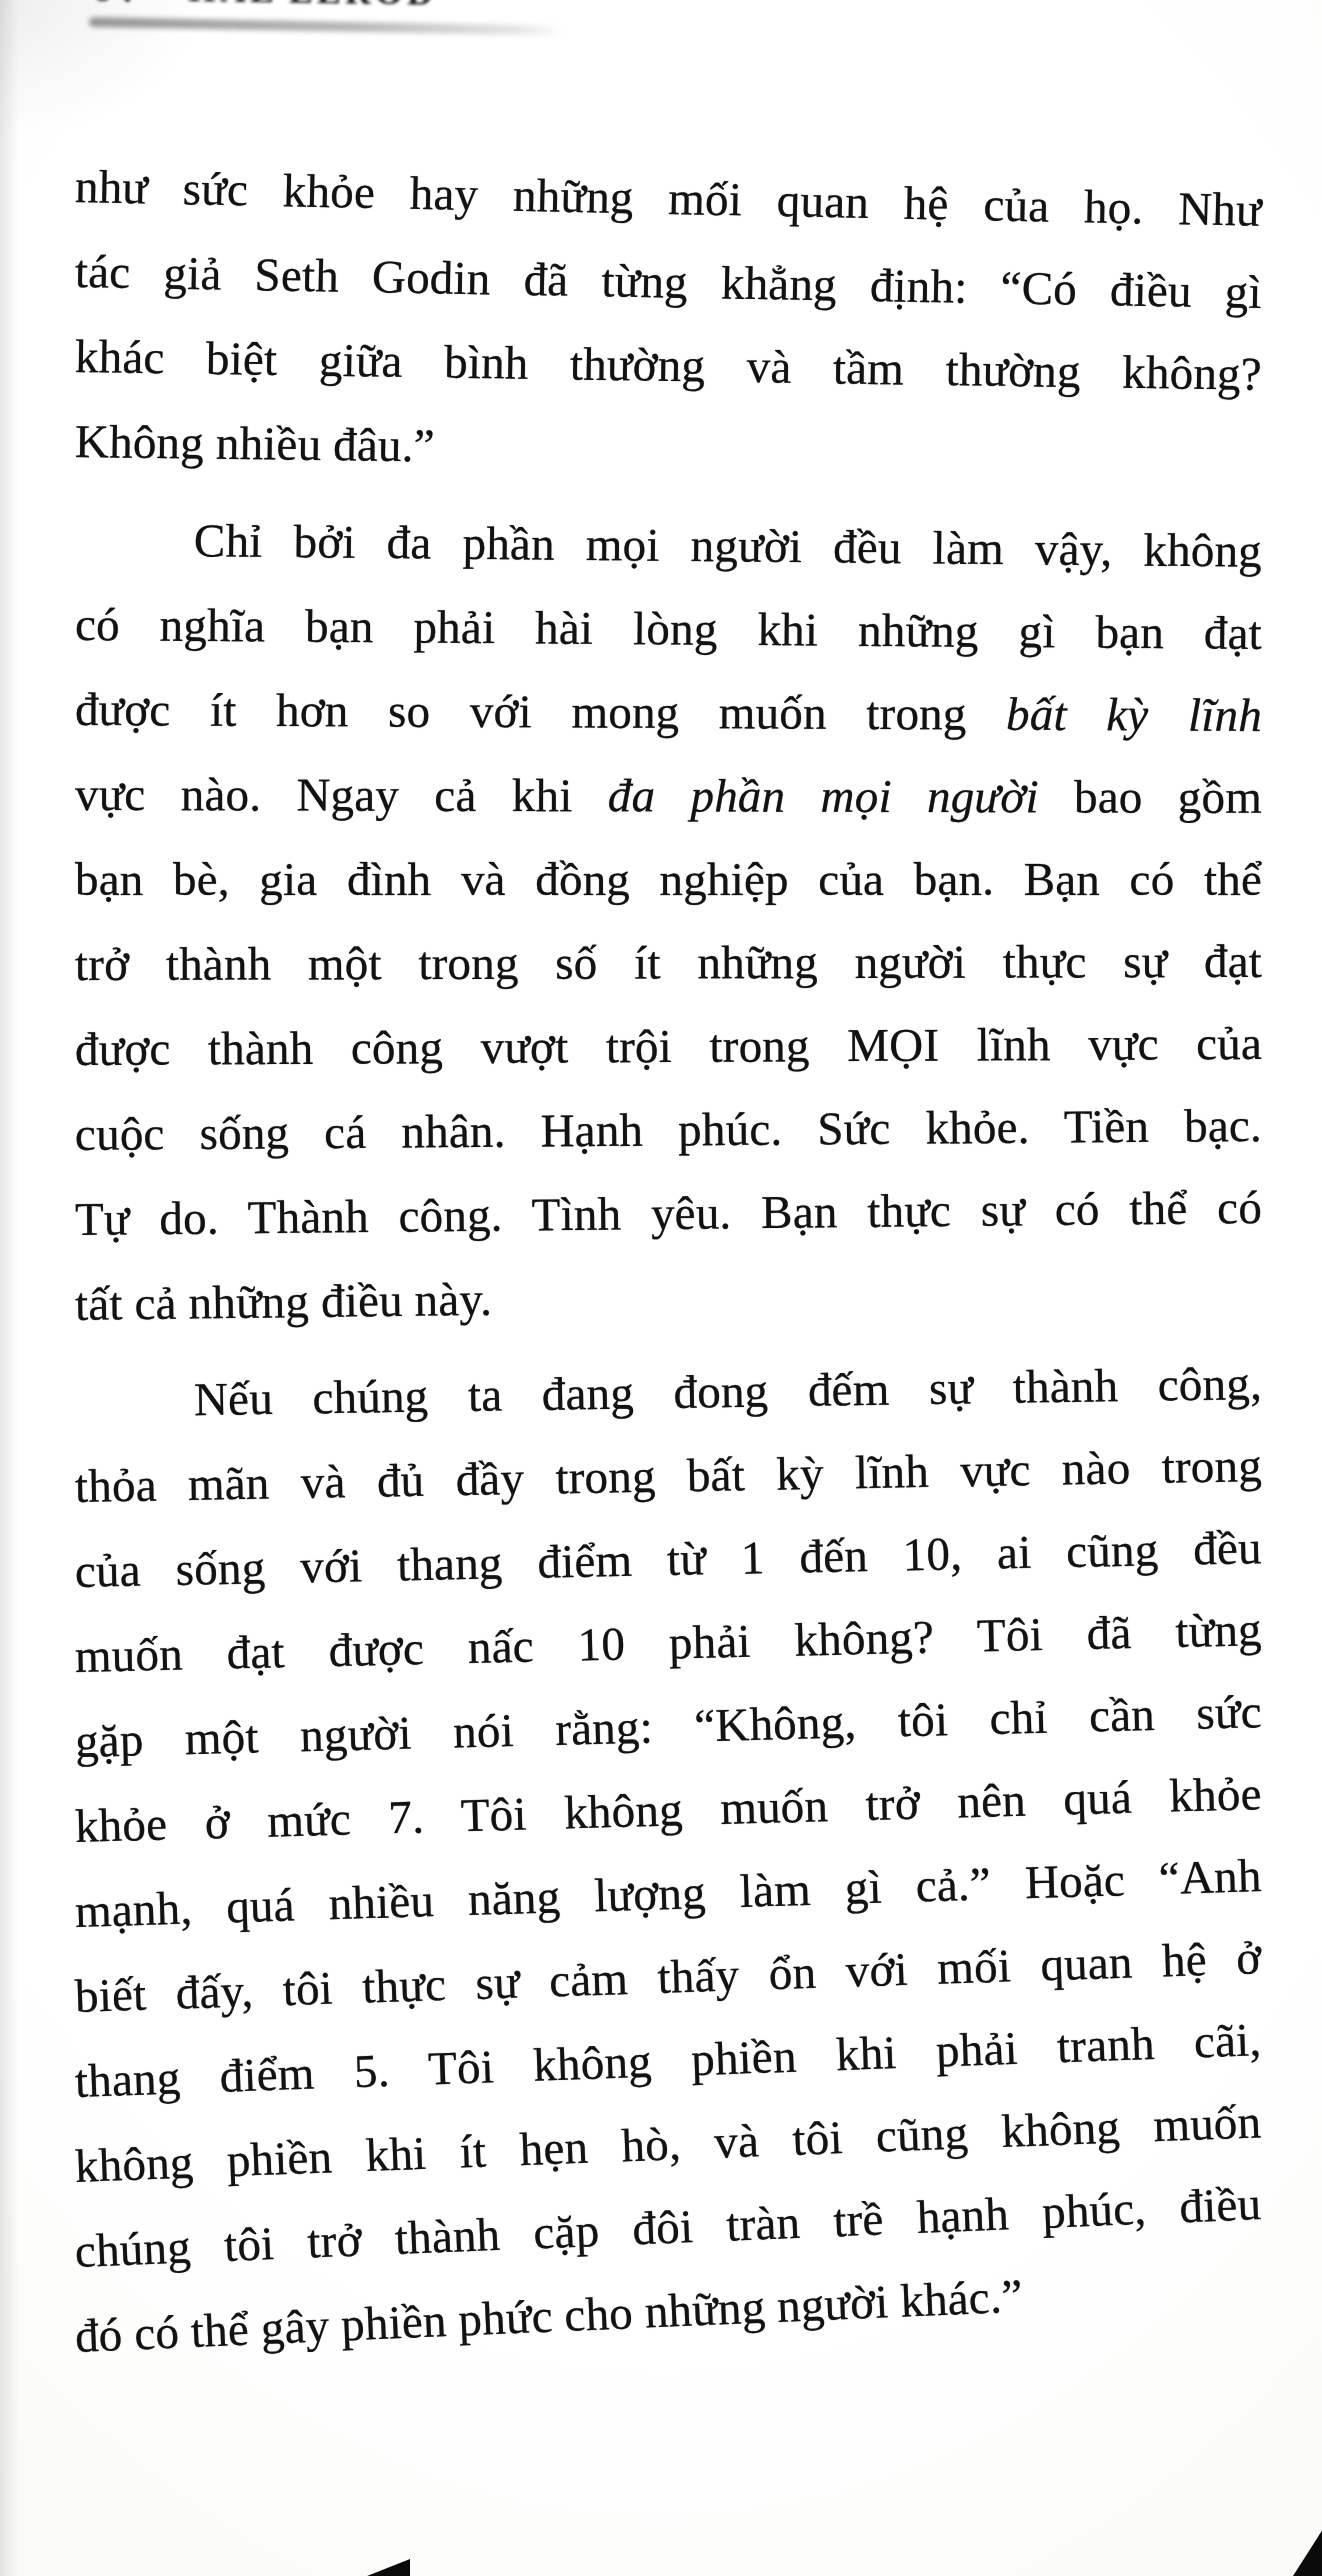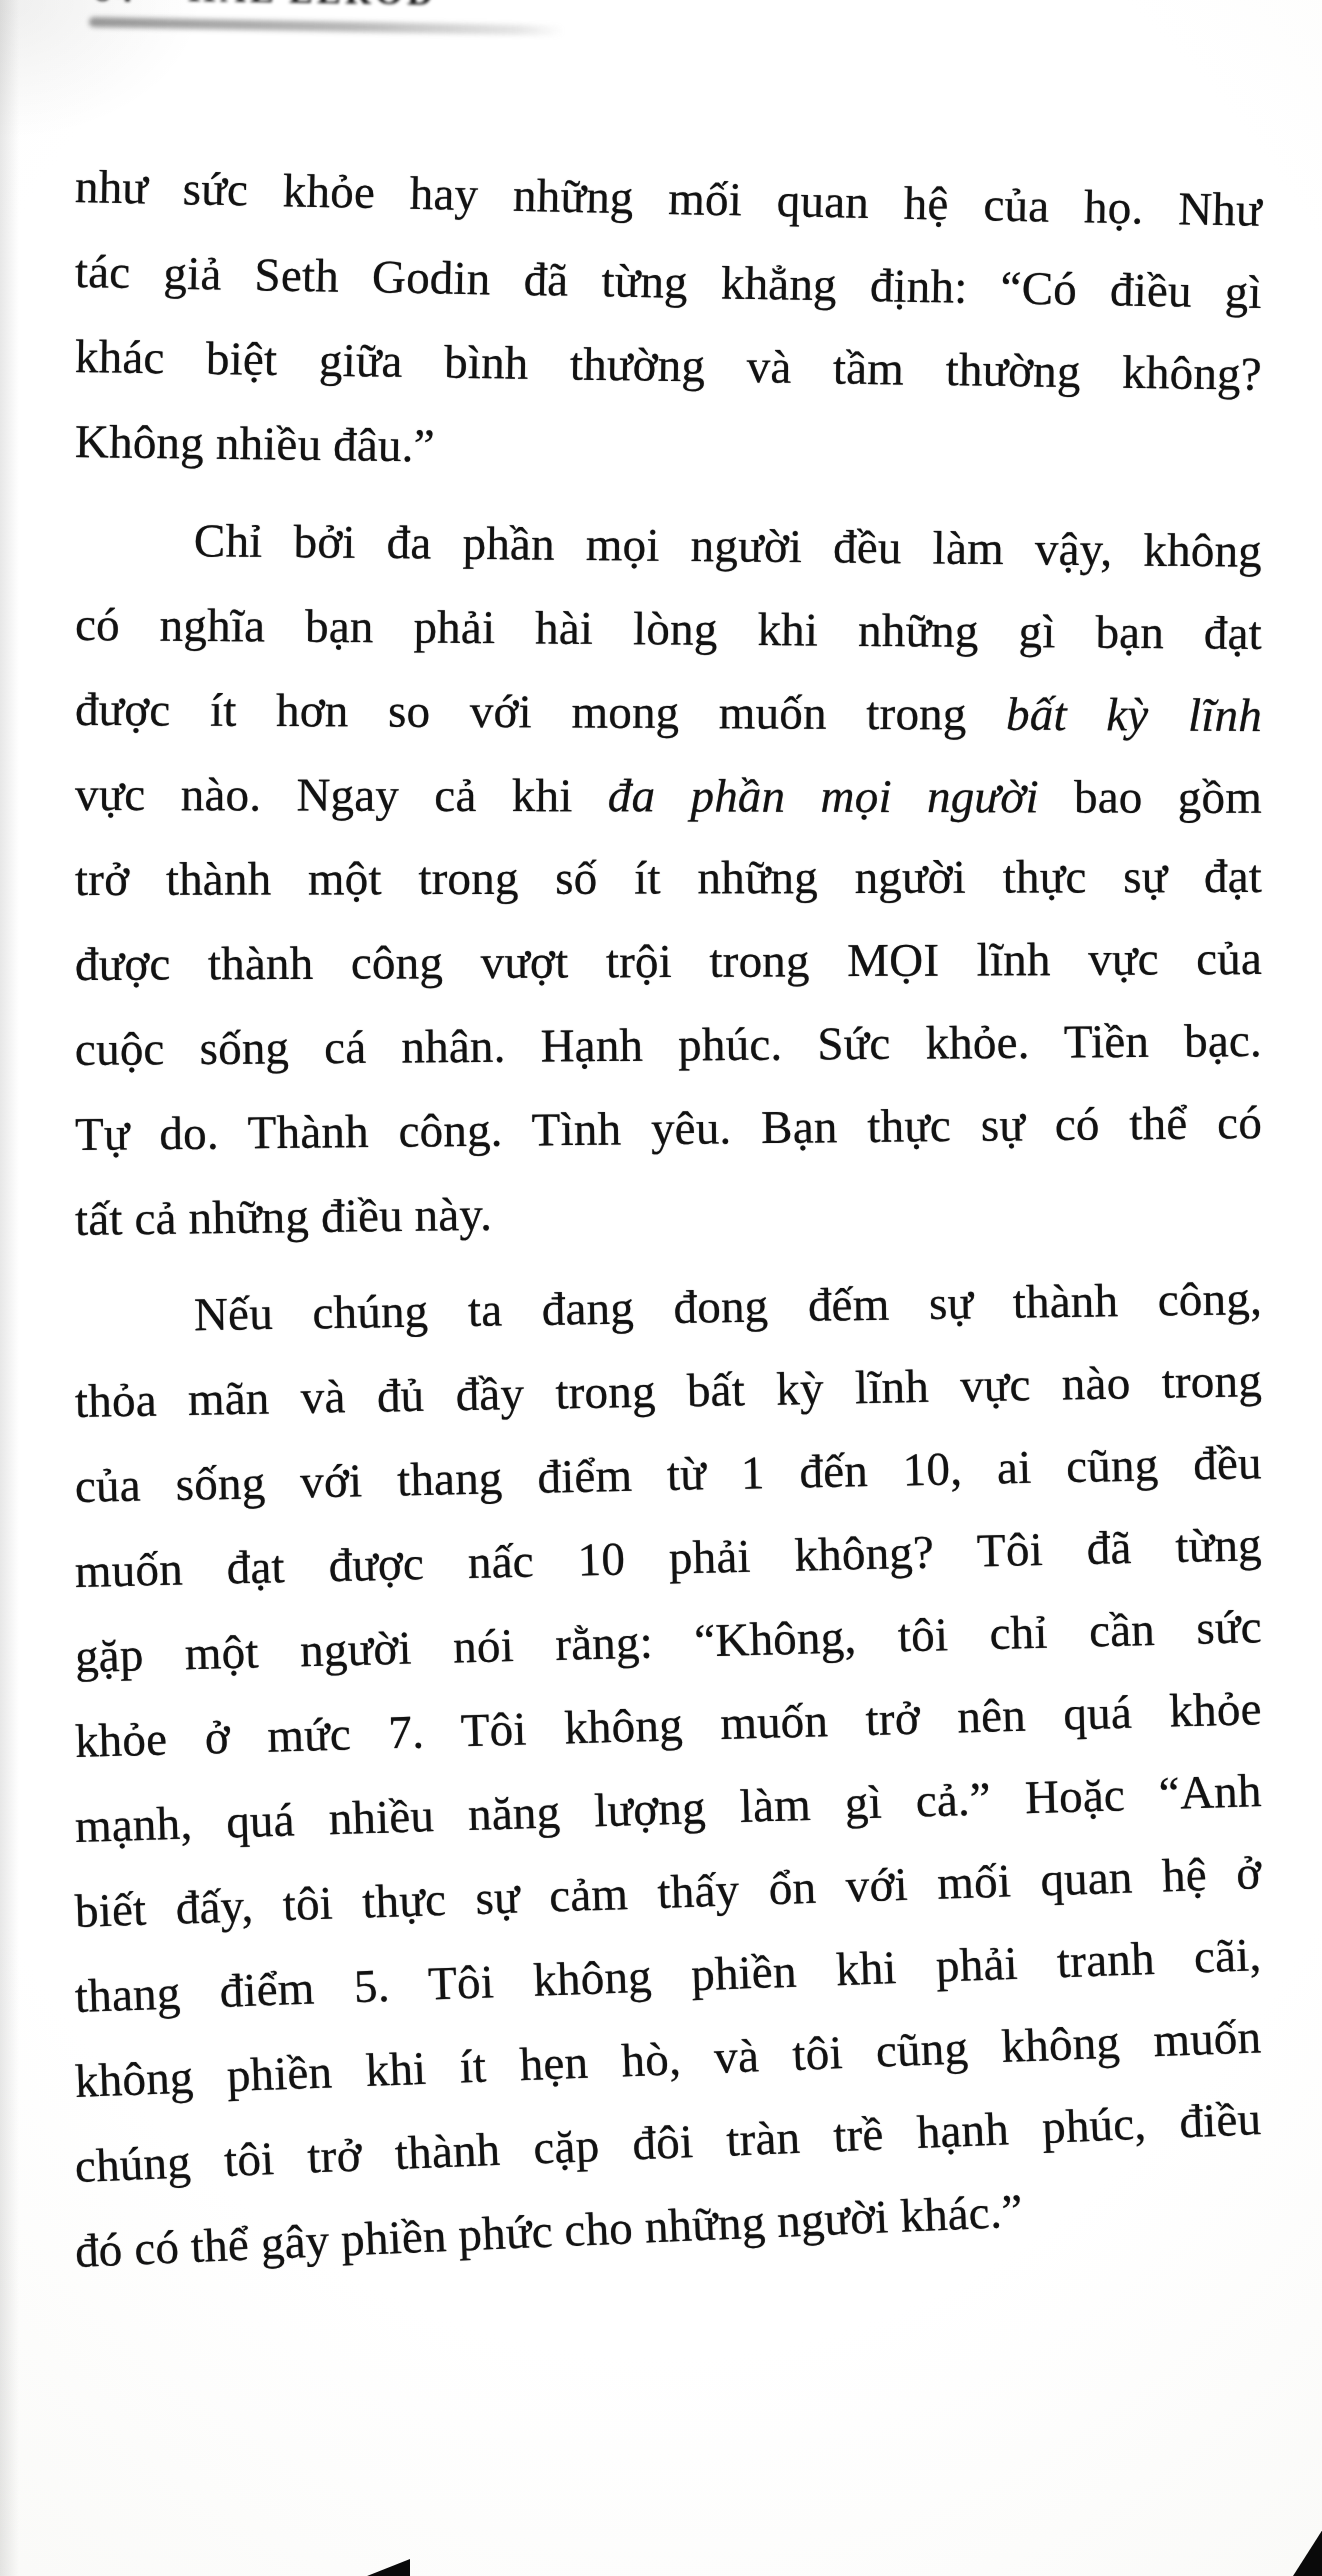--- a/index.html
+++ b/index.html
@@ -77,20 +77,21 @@
         <div class="line" style="transform: rotate(1.15deg);"><span>như sức khỏe hay những mối quan hệ của họ. Như</span></div>
         <div class="line" style="transform: rotate(1.01deg);"><span>tác giả Seth Godin đã từng khẳng định: “Có điều gì</span></div>
         <div class="line" style="transform: rotate(0.86deg);"><span>khác biệt giữa bình thường và tầm thường không?</span></div>
         <div class="line last" style="transform: rotate(0.72deg);"><span>Không nhiều đâu.”</span></div>
       </div>
       <div class="para">
         <div class="line indent" style="transform: rotate(0.57deg);"><span>Chỉ bởi đa phần mọi người đều làm vậy, không</span></div>
         <div class="line" style="transform: rotate(0.43deg);"><span>có nghĩa bạn phải hài lòng khi những gì bạn đạt</span></div>
         <div class="line" style="transform: rotate(0.29deg);"><span>được ít hơn so với mong muốn trong </span><span class="it">bất kỳ lĩnh</span></div>
         <div class="line" style="transform: rotate(0.14deg);"><span>vực nào. Ngay cả khi </span><span class="it">đa phần mọi người</span><span> bao gồm</span></div>
+        <div class="line" style="transform: rotate(0deg);"><span>bạn bè, gia đình và đồng nghiệp của bạn. Bạn có thể</span></div>
         <div class="line" style="transform: rotate(-0.15deg);"><span>trở thành một trong số ít những người thực sự đạt</span></div>
         <div class="line" style="transform: rotate(-0.29deg);"><span>được thành công vượt trội trong MỌI lĩnh vực của</span></div>
         <div class="line" style="transform: rotate(-0.43deg);"><span>cuộc sống cá nhân. Hạnh phúc. Sức khỏe. Tiền bạc.</span></div>
         <div class="line" style="transform: rotate(-0.58deg);"><span>Tự do. Thành công. Tình yêu. Bạn thực sự có thể có</span></div>
         <div class="line last" style="transform: rotate(-0.72deg);"><span>tất cả những điều này.</span></div>
       </div>
       <div class="para">
         <div class="line indent" style="transform: rotate(-0.87deg);"><span>Nếu chúng ta đang đong đếm sự thành công,</span></div>
         <div class="line" style="transform: rotate(-1.01deg);"><span>thỏa mãn và đủ đầy trong bất kỳ lĩnh vực nào trong</span></div>
         <div class="line" style="transform: rotate(-1.15deg);"><span>của sống với thang điểm từ 1 đến 10, ai cũng đều</span></div>

